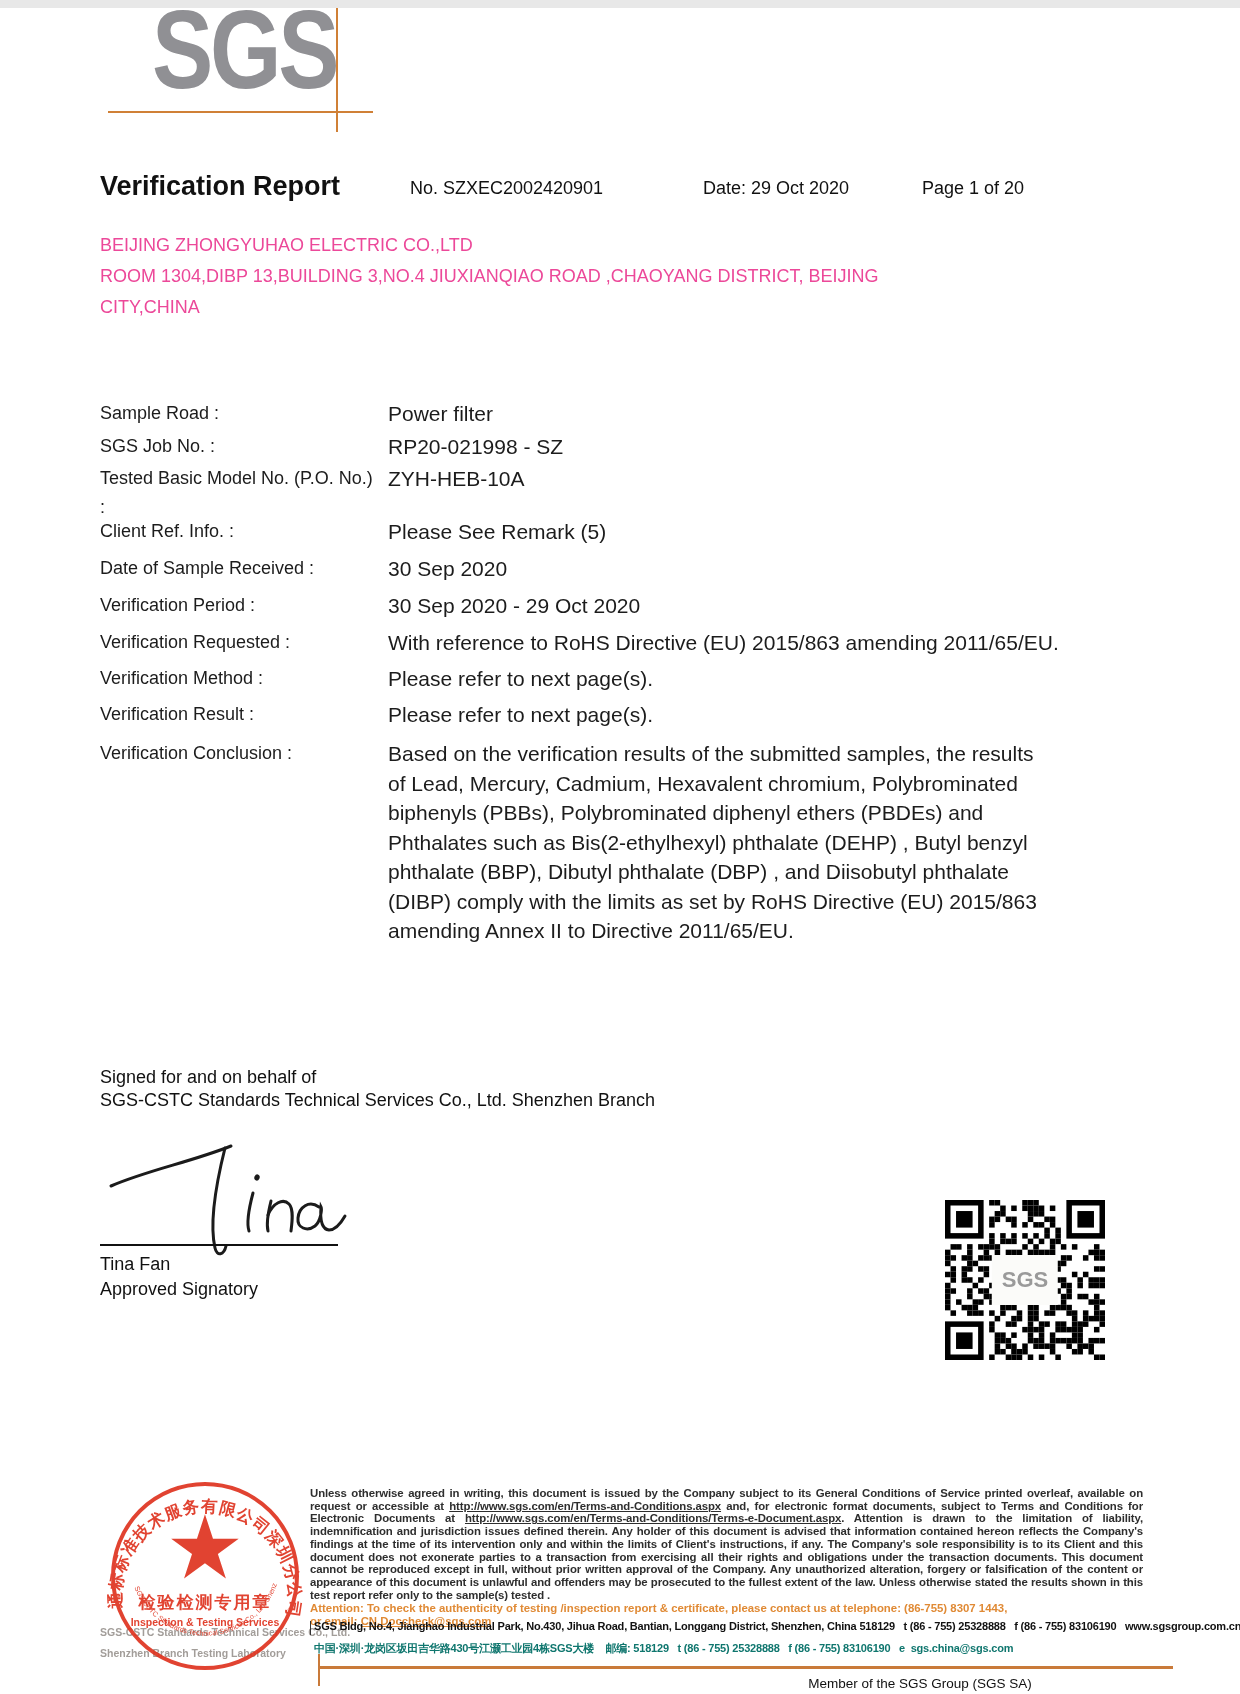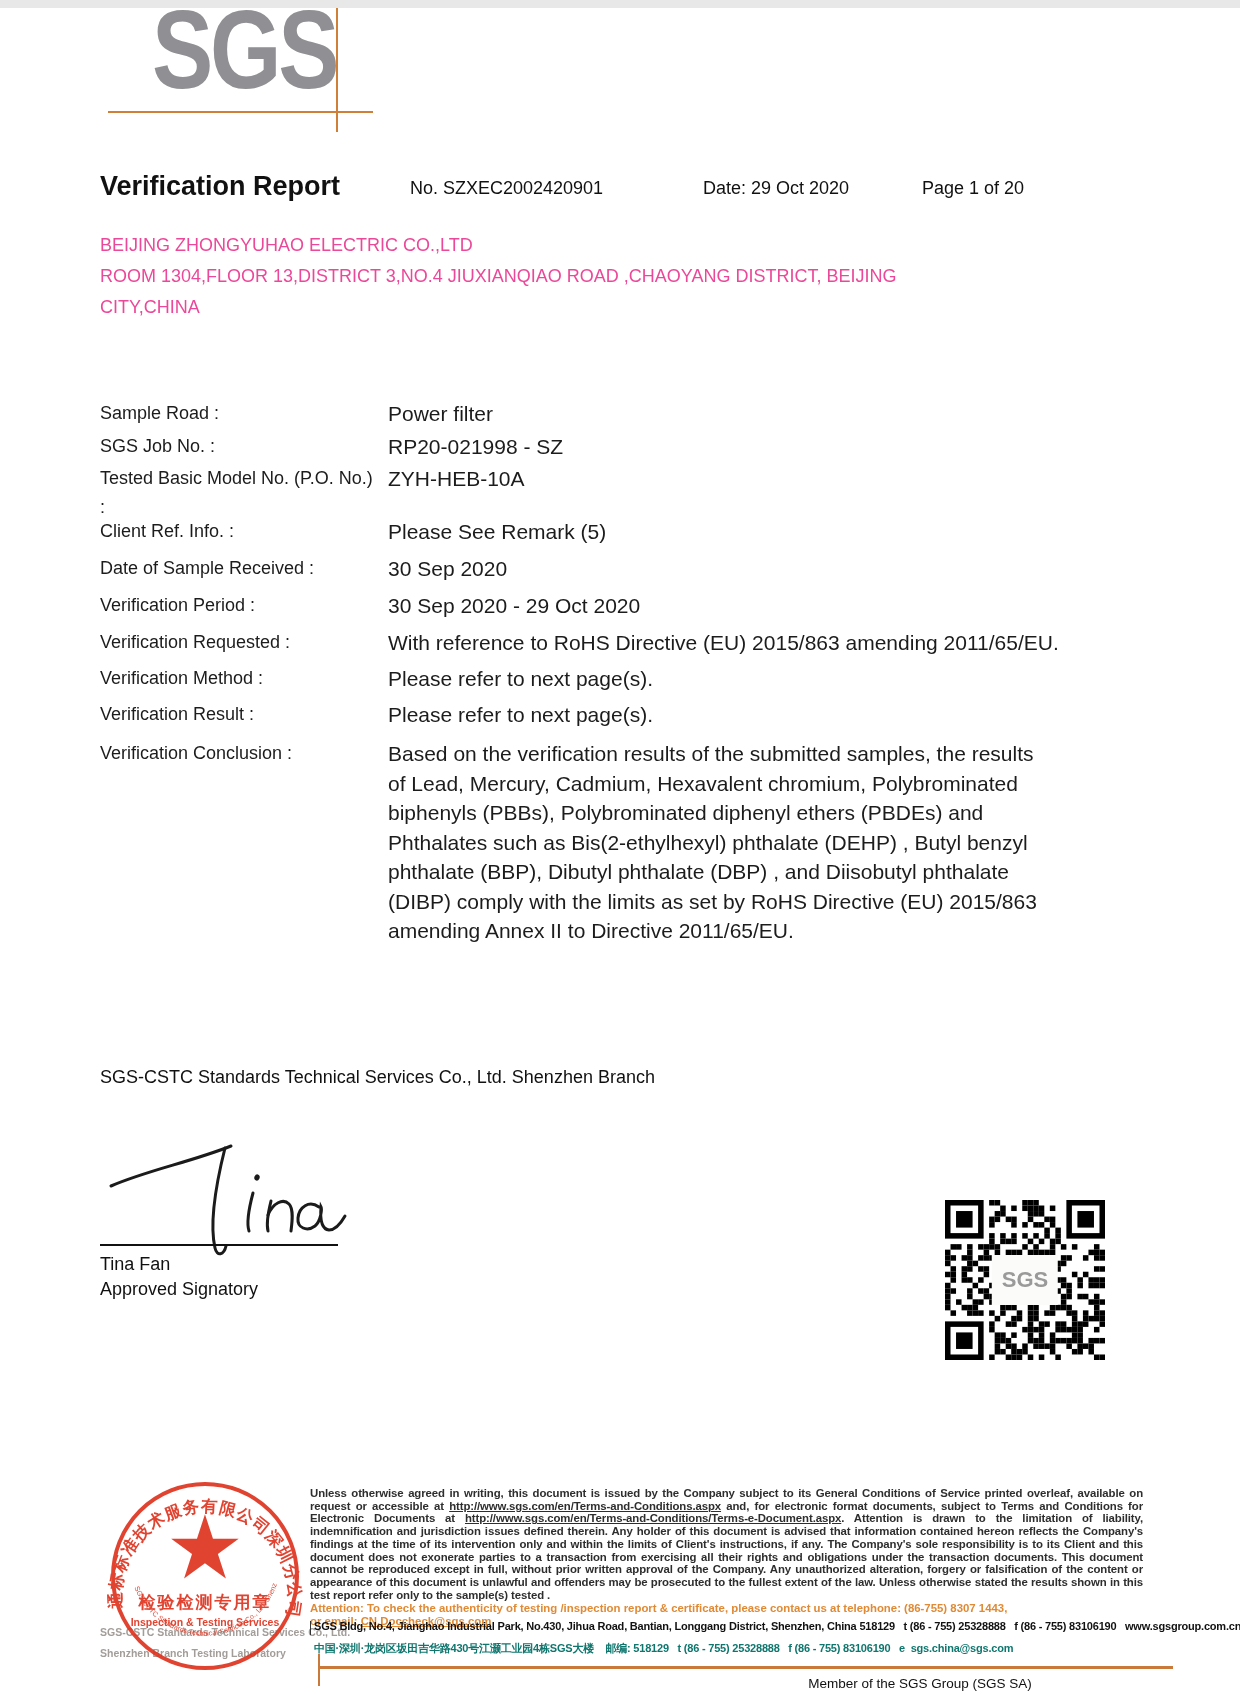--- a/index.html
+++ b/index.html
@@ -78,21 +78,21 @@
   <div class="rule-h" style="left:108px;top:103px;width:265px;height:2px;"></div>
   <div class="rule-v" style="left:336px;top:0;width:2px;height:124px;"></div>
 
   <div class="doc-title">Verification Report</div>
   <div class="hdr-item" style="left:410px;">No. SZXEC2002420901</div>
   <div class="hdr-item" style="left:703px;">Date: 29 Oct 2020</div>
   <div class="hdr-item" style="left:922px;">Page 1 of 20</div>
 
   <div class="client">
     <div>BEIJING ZHONGYUHAO ELECTRIC CO.,LTD</div>
-    <div>ROOM 1304,FLOOR 13,DISTRICT 3,NO.4 JIUXIANQIAO ROAD ,CHAOYANG DISTRICT, BEIJING</div>
+    <div>ROOM 1304,DIBP 13,BUILDING 3,NO.4 JIUXIANQIAO ROAD ,CHAOYANG DISTRICT, BEIJING</div>
     <div> CITY,CHINA</div>
   </div>
 
   <div class="fields">
     <div class="frow" style="top:0px;">
         <div class="flabel">Sample Road :</div>
         <div class="fvalue">Power filter</div>
       </div>
     <div class="frow" style="top:33px;">
         <div class="flabel">SGS Job No. :</div>
@@ -126,20 +126,21 @@
         <div class="flabel">Verification Result :</div>
         <div class="fvalue">Please refer to next page(s).</div>
       </div>
     <div class="frow" style="top:340px;">
         <div class="flabel">Verification Conclusion :</div>
         <div class="fvalue" style="width:663px;">Based on the verification results of the submitted samples, the results of Lead, Mercury, Cadmium, Hexavalent chromium, Polybrominated biphenyls (PBBs), Polybrominated diphenyl ethers (PBDEs) and Phthalates such as Bis(2-ethylhexyl) phthalate (DEHP) , Butyl benzyl phthalate (BBP), Dibutyl phthalate (DBP) , and Diisobutyl phthalate (DIBP) comply with the limits as set by RoHS Directive (EU) 2015/863 amending Annex II to Directive 2011/65/EU.</div>
       </div>
   </div>
 
   <div class="signed-block">
+    <div>Signed for and on behalf of</div>
     <div>SGS-CSTC Standards Technical Services Co., Ltd. Shenzhen Branch</div>
   </div>
 
   <svg class="sig-svg" width="250" height="130" viewBox="0 0 250 130">
     <g fill="none" stroke="#1b1b1b" stroke-width="3" stroke-linecap="round">
       <path d="M8,56 C45,40 88,32 128,16"></path>
       <path d="M122,18 C114,50 106,92 112,118 C114,127 121,125 123,116"></path>
       <path d="M150,63 C146,78 143,92 146,101"></path>
       <path d="M153,47 C154,45 156,46 155,48 C154,50 152,49 153,47"></path>
       <path d="M168,71 C165,83 163,93 165,101"></path>

